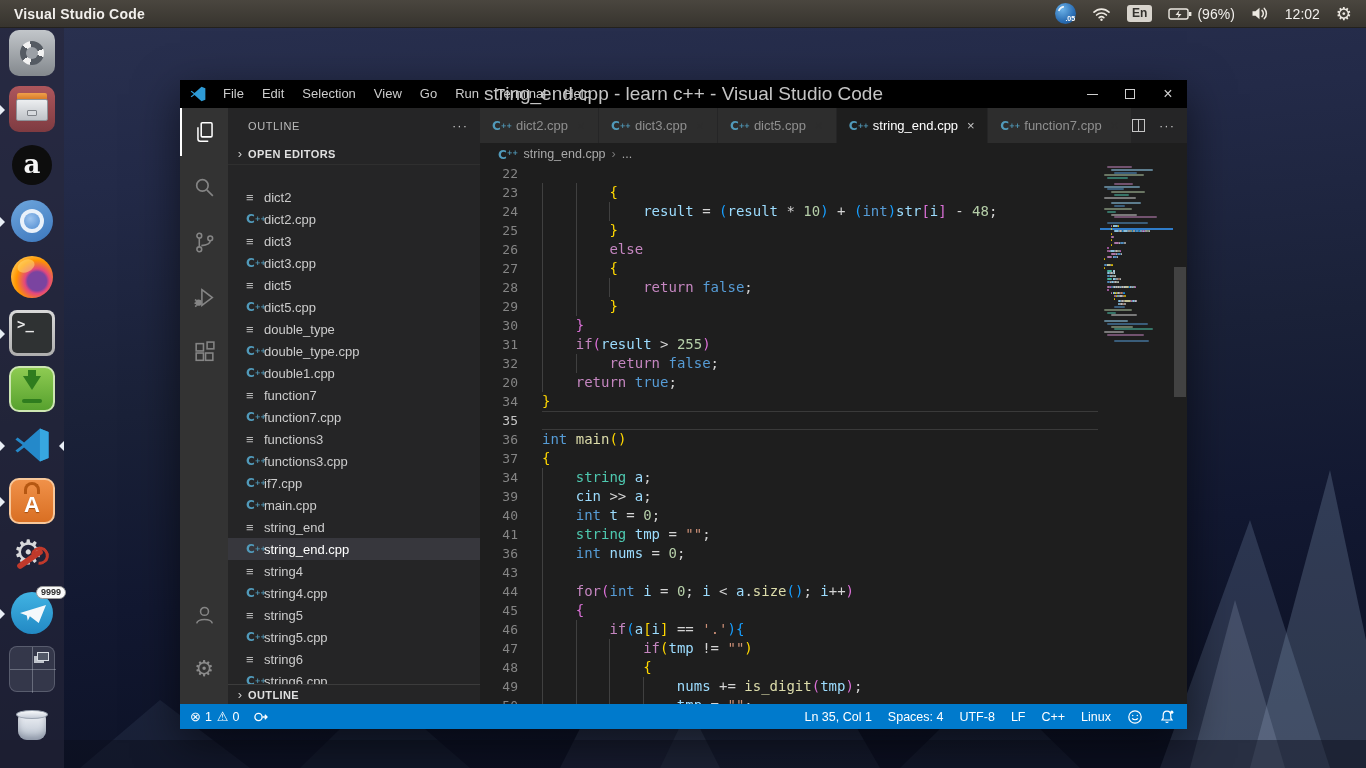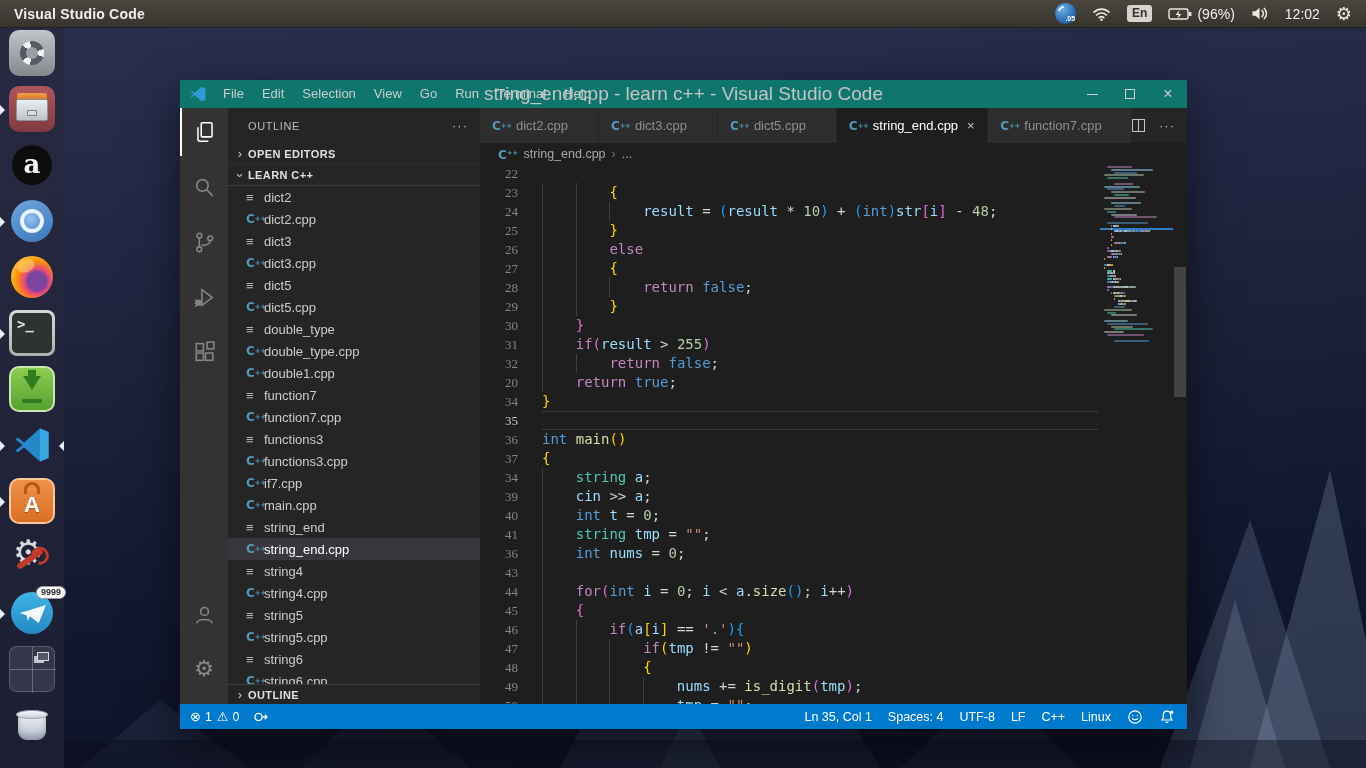--- a/index.html
+++ b/index.html
@@ -99,21 +99,21 @@
     background:rgba(90,96,110,.8); box-shadow:-4px 3px 0 -1px rgba(217,221,227,.85); }
   .tr-body { position:absolute; left:9px; top:12px; width:28px; height:26px; border-radius:5px 5px 9px 9px;
     background:linear-gradient(#eef1f6,#b7c0cd); box-shadow:inset 0 -4px 6px rgba(90,100,120,.45); }
   .tr-lid { position:absolute; left:7px; top:8px; width:32px; height:9px; border-radius:50%;
     background:linear-gradient(#f8fafc,#c6cdd8); border:1px solid #9aa3b0; }
   .vsc-svg { position:absolute; left:5px; top:5px; }
 
   
   .vswin { position:absolute; left:180px; top:80px; width:1007px; height:649px; background:#1e1e1e;
     box-shadow:0 14px 42px rgba(0,0,0,.55); font-size:13px; color:#ccc; }
-  .titlebar { position:absolute; left:0; top:0; right:0; height:28px; background:#0f766e;
+  .titlebar { position:absolute; left:0; top:0; right:0; height:28px; background:#000000;
     display:flex; align-items:center; }
   .tb-logo { margin:0 8px 0 10px; }
   .menubar { display:flex; }
   .menu-item { padding:0 9px; line-height:28px; font-size:13px; color:#cccccc; }
   .win-title { position:absolute; left:50%; transform:translateX(-50%); font-size:19px; color:#c4c4c4;
     white-space:nowrap; }
   .win-controls { margin-left:auto; display:flex; align-items:center; gap:0; }
   .wc { width:38px; height:28px; display:flex; align-items:center; justify-content:center; color:#cfcfcf; }
   .wc-min i { display:block; width:11px; border-top:1px solid #cfcfcf; }
   .wc-max i { display:block; width:10px; height:10px; border:1px solid #cfcfcf; }
@@ -164,21 +164,21 @@
   
   .breadcrumbs { position:absolute; left:300px; right:0; top:63px; height:21px; background:#1e1e1e;
     display:flex; align-items:center; gap:6px; padding-left:18px; font-size:12.5px; color:#a9a9a9; }
   .bc-sep { color:#7a7a7a; }
 
   
   .editor { position:absolute; left:300px; right:0; top:84px; bottom:25px; background:#1e1e1e; overflow:hidden; }
   .code-lines { position:absolute; left:0; top:0; right:87px; bottom:0;
     font-family:"DejaVu Sans Mono",monospace; font-size:14px; }
   .code-line { display:flex; height:19px; line-height:19px; }
-  .ln { width:62px; padding-right:24px; text-align:right; color:#858585; font-size:13px; flex:0 0 auto;font-family:Liberation Serif, serif; }
+  .ln { width:62px; padding-right:24px; text-align:right; color:#858585; font-size:13px; flex:0 0 auto; }
   .code-line.current .ln { color:#c6c6c6; }
   .lc { flex:1; position:relative; white-space:pre; }
   .guide { position:absolute; top:0; bottom:0; width:1px; background:#404040; }
   .curbox { position:absolute; left:0; right:2px; top:0; bottom:0; border-top:1px solid #3a3a3a;
     border-bottom:1px solid #3a3a3a; }
   .minimap { position:absolute; right:14px; top:0; width:73px; bottom:0; }
   .mm-bar { position:absolute; height:2px; border-radius:1px; }
   .mm-cur { position:absolute; left:0; right:0; top:64px; height:2px; background:#2f7cc9; }
   .vscroll { position:absolute; right:0; top:0; width:14px; bottom:0; }
   .vthumb { position:absolute; left:1px; right:1px; top:103px; height:130px; background:#4f4f4f; opacity:.75; }
@@ -428,24 +428,20 @@
     </div>
 
     <div class="sidebar">
       <div class="sb-header">
         <span>OUTLINE</span>
         <span class="more">···</span>
       </div>
       <div class="sb-sec sec-openeditors">
         <span class="chev">›</span>
         <span>OPEN EDITORS</span>
-      </div>
-      <div class="sb-sec sec-folder">
-        <span class="chev open">›</span>
-        <span>LEARN C++</span>
       </div>
       <div class="file-list" id="filelist">
           <div class="file-row">
             <span class="f-ico txtic">≡</span>
             <span>dict2</span>
           </div>
           <div class="file-row">
             <span class="f-ico cppic">
               <span>C</span>
               <i>++</i>

